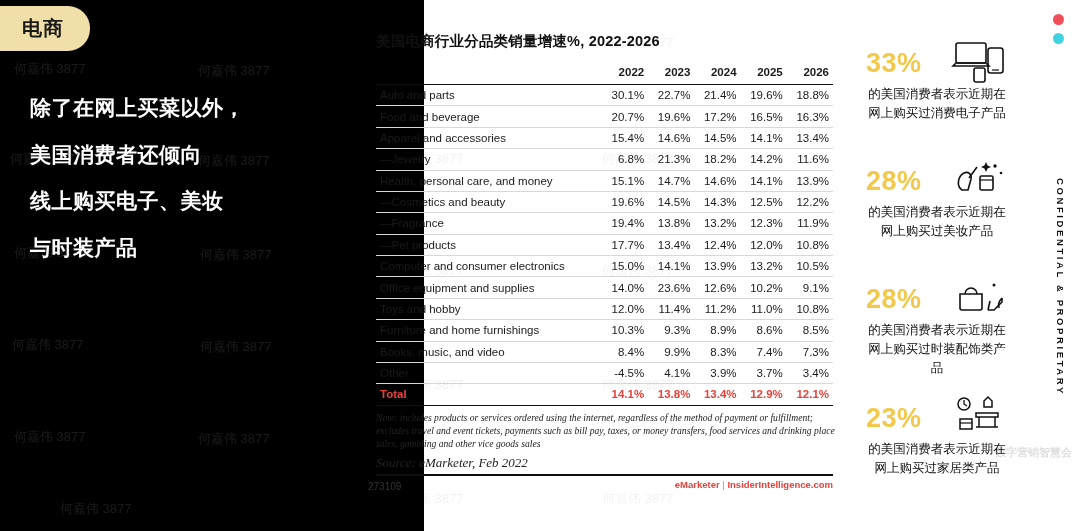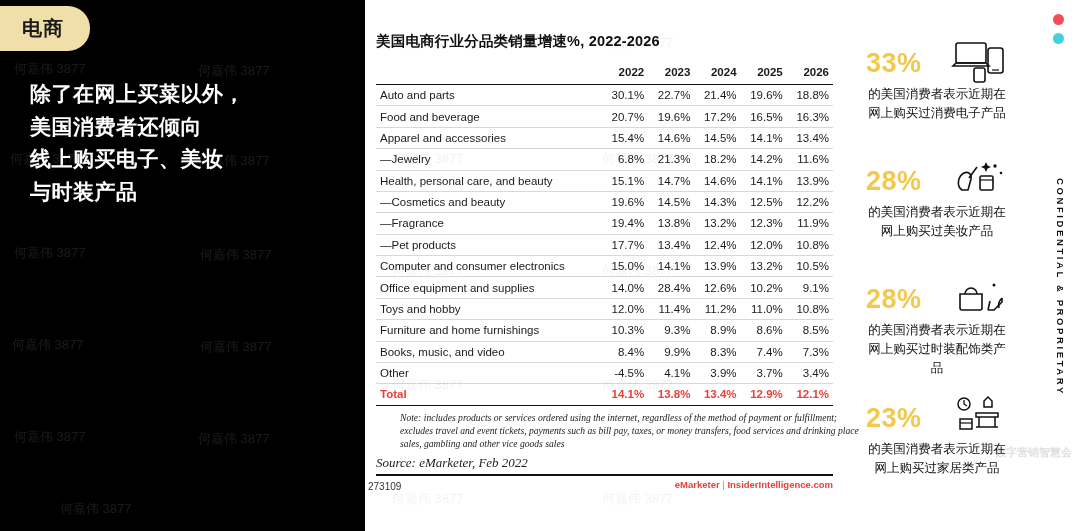--- a/index.html
+++ b/index.html
@@ -18,21 +18,21 @@
     width: 1080px;
     height: 531px;
     background: #ffffff;
   }
 
   
   .left-panel {
     position: absolute;
     left: 0;
     top: 0;
-    width: 365px;
+    width: 424px;
     height: 531px;
     background: #000000;
     overflow: hidden;
   }
   .badge {
     position: absolute;
     left: 0;
     top: 6px;
     background: #f0dfa8;
     color: #1a1a1a;
@@ -47,21 +47,21 @@
     position: absolute;
     left: 30px;
     top: 78px;
     width: 300px;
     color: #ffffff;
     font-size: 21px;
     font-weight: bold;
     line-height: 1.55;
     letter-spacing: 0.5px;
   }
-  .headline div { white-space: nowrap; }
+  .headline div { white-space: nowrap; margin-top: 14px; }
 
   
   .wm {
     position: absolute;
     color: rgba(255,255,255,0.10);
     font-size: 13px;
     white-space: nowrap;
     pointer-events: none;
   }
   .wm-dark {
@@ -128,21 +128,20 @@
   .note {
     position: absolute;
     left: 24px;
     top: 412px;
     width: 460px;
     font-size: 9.6px;
     line-height: 1.35;
     color: #222;
     font-family: "Liberation Serif", serif;
     font-style: italic;
-    margin-left: 24px;
   }
   .source {
     position: absolute;
     left: 24px;
     top: 455px;
     font-size: 13px;
     color: #222;
     font-family: "Liberation Serif", serif;
     font-style: italic;
   }
@@ -308,21 +307,21 @@
         </tr>
         <tr>
           <td class="lbl">—Jewelry</td>
           <td>6.8%</td>
           <td>21.3%</td>
           <td>18.2%</td>
           <td>14.2%</td>
           <td>11.6%</td>
         </tr>
         <tr>
-          <td class="lbl">Health, personal care, and beauty</td>
+          <td class="lbl">Health, personal care, and money</td>
           <td>15.1%</td>
           <td>14.7%</td>
           <td>14.6%</td>
           <td>14.1%</td>
           <td>13.9%</td>
         </tr>
         <tr>
           <td class="lbl">—Cosmetics and beauty</td>
           <td>19.6%</td>
           <td>14.5%</td>
@@ -350,21 +349,21 @@
           <td class="lbl">Computer and consumer electronics</td>
           <td>15.0%</td>
           <td>14.1%</td>
           <td>13.9%</td>
           <td>13.2%</td>
           <td>10.5%</td>
         </tr>
         <tr>
           <td class="lbl">Office equipment and supplies</td>
           <td>14.0%</td>
-          <td>28.4%</td>
+          <td>23.6%</td>
           <td>12.6%</td>
           <td>10.2%</td>
           <td>9.1%</td>
         </tr>
         <tr>
           <td class="lbl">Toys and hobby</td>
           <td>12.0%</td>
           <td>11.4%</td>
           <td>11.2%</td>
           <td>11.0%</td>

